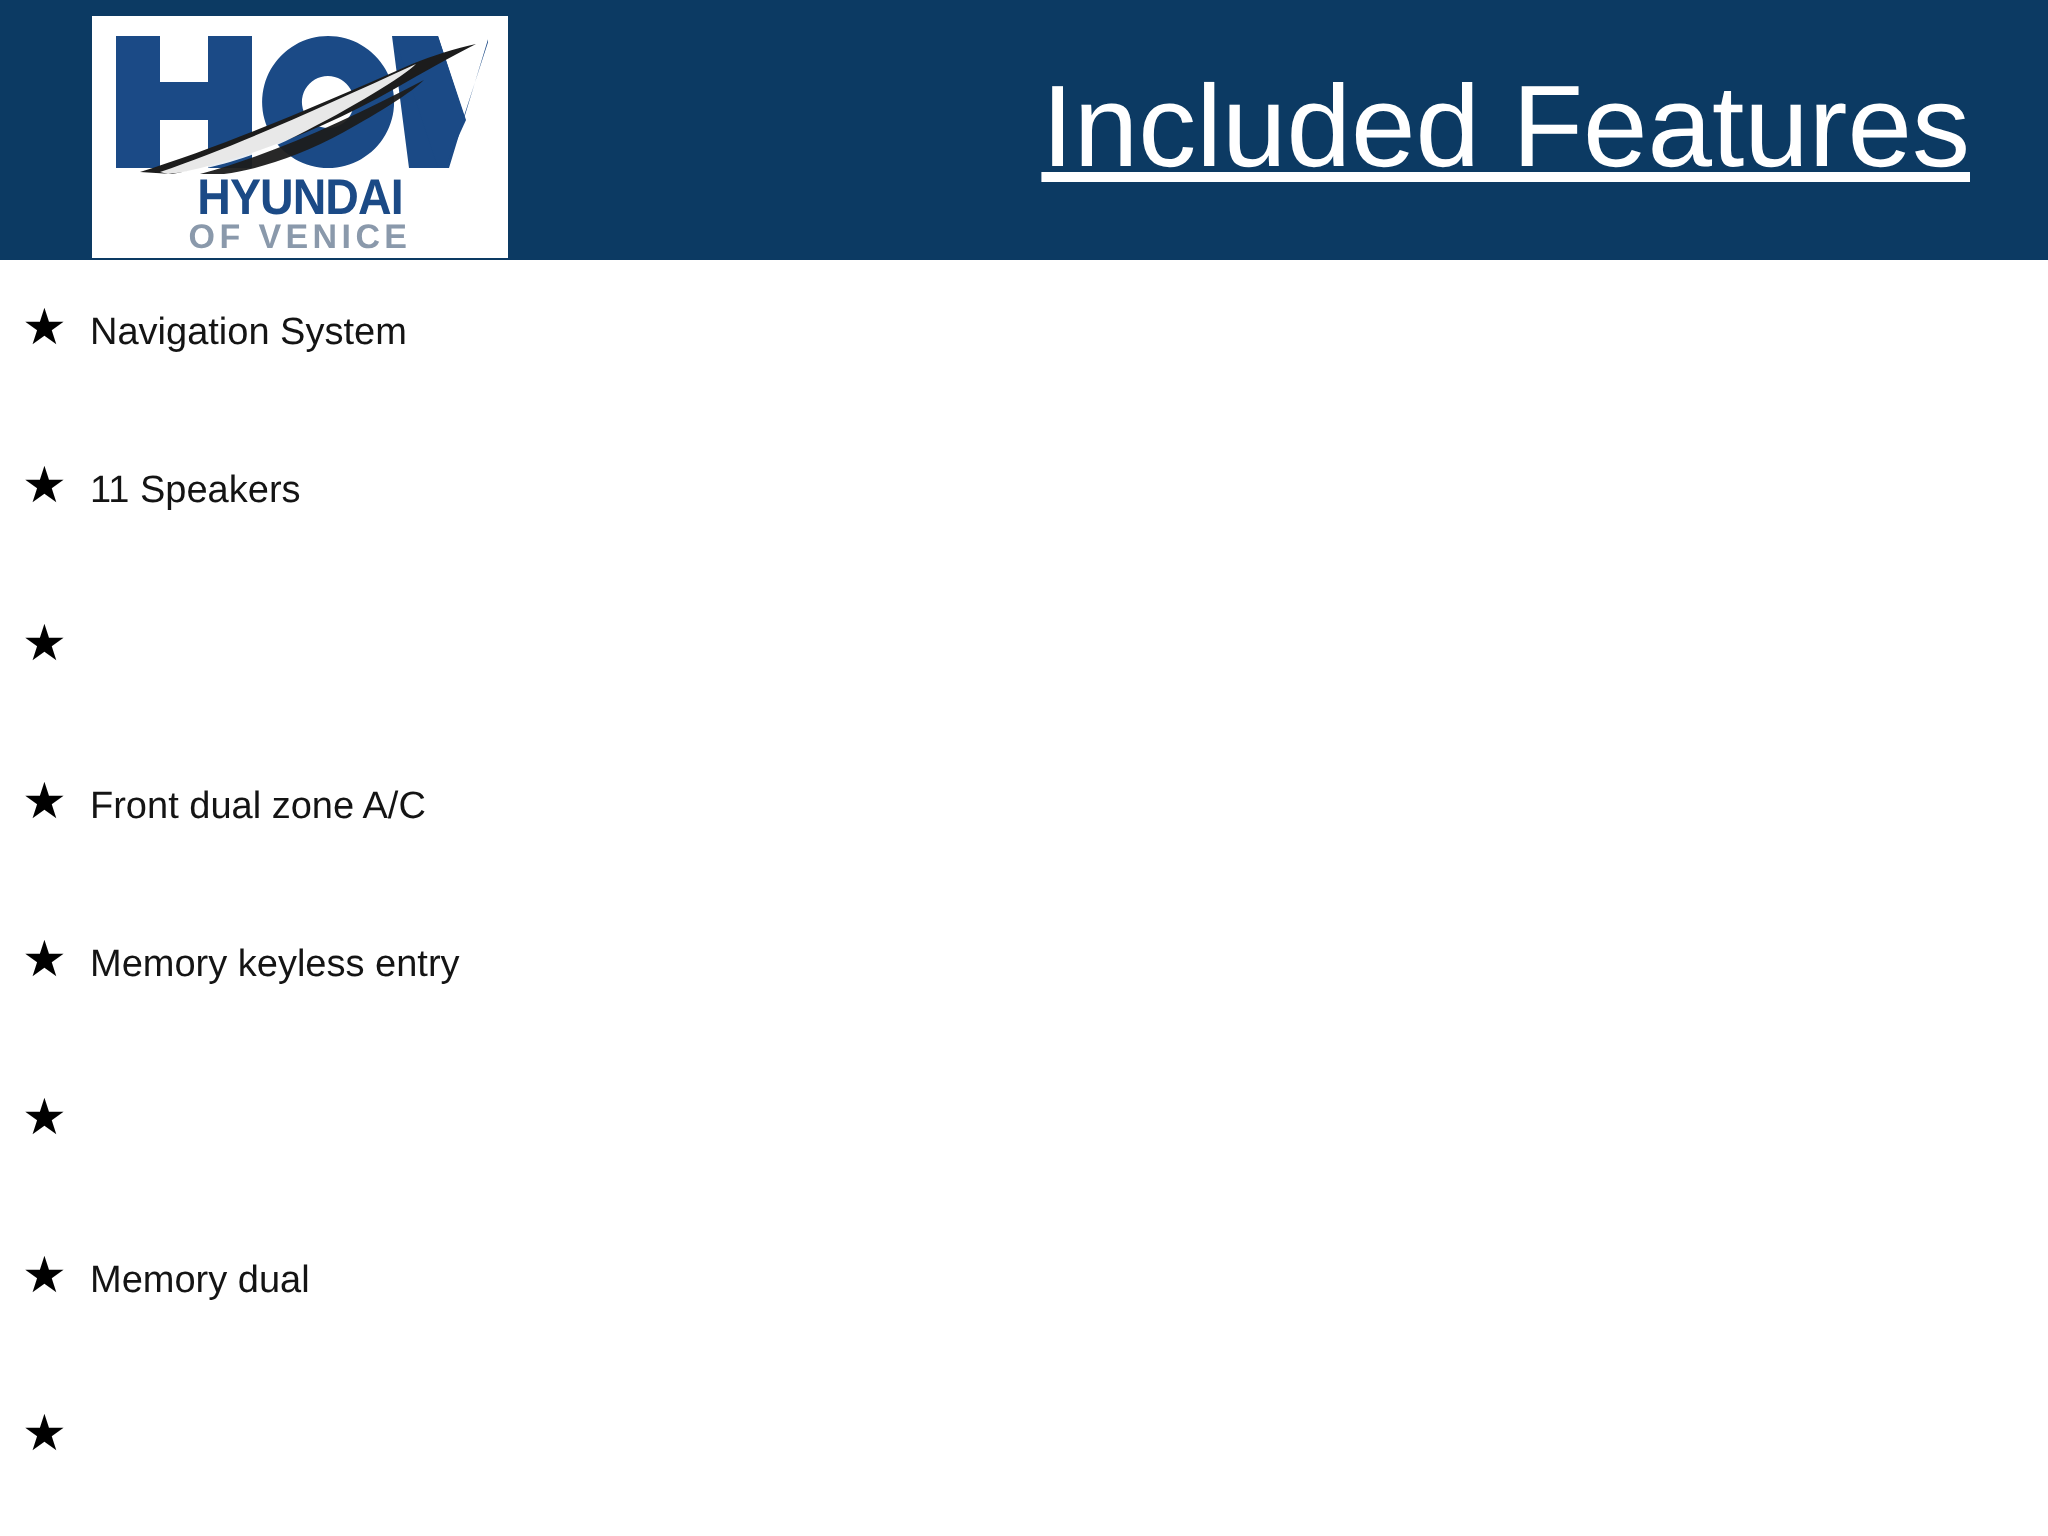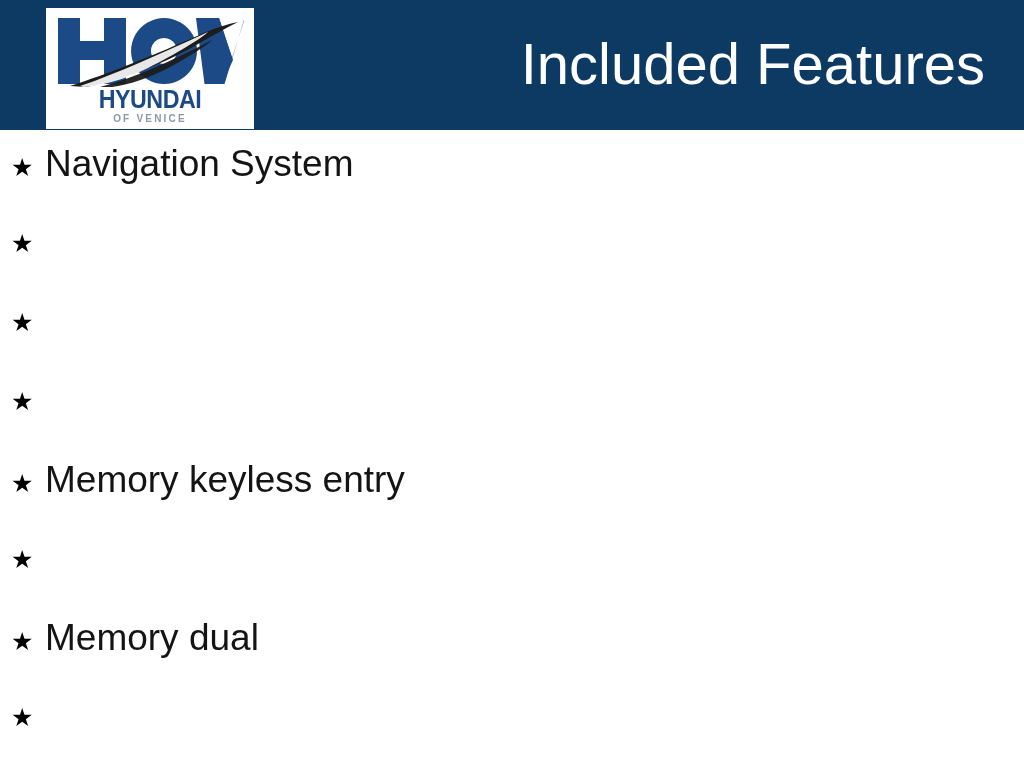--- a/index.html
+++ b/index.html
@@ -69,39 +69,40 @@
     transform: scaleX(0.93);
   }
   .logo-venice {
     position: absolute;
     left: 0;
     top: 105px;
     width: 208px;
     text-align: center;
     font-family: "Liberation Sans", sans-serif;
     font-weight: bold;
-    font-size: 10px;
+    font-size: 17px;
     line-height: 12px;
     letter-spacing: 2.2px;
     color: #8a99ab;
   }
 
   
   .slide-title {
     position: absolute;
     right: 39px;
     top: 29px;
     font-family: "Liberation Sans", sans-serif;
     font-size: 58px;
     line-height: 70px;
     font-weight: normal;
     color: #ffffff;
     white-space: nowrap;
     text-align: left;
     margin: 0;
+    text-decoration: underline;
   }
 
   
   .feature-list {
     position: absolute;
     left: 0;
     top: 148px;
     width: 1024px;
     margin: 0;
     padding: 0;
@@ -117,21 +118,21 @@
   .feature-star {
     flex: 0 0 auto;
     width: 34px;
     font-size: 25px;
     line-height: 32px;
     color: #000000;
   }
   .feature-label {
     flex: 0 1 auto;
     font-family: "Liberation Sans", sans-serif;
-    font-size: 37px;
+    font-size: 19px;
     line-height: 32px;
     color: #141414;
     white-space: nowrap;
   }
 </style>
 </head>
 <body>
 
 <div class="slide">
 
@@ -167,26 +168,28 @@
     <h1 class="slide-title">Included Features</h1>
   </div>
 
   <ul class="feature-list">
     <li class="feature-item">
       <span class="feature-star">★</span>
       <span class="feature-label">Navigation System</span>
     </li>
     <li class="feature-item">
       <span class="feature-star">★</span>
-    </li>
-    <li class="feature-item">
-      <span class="feature-star">★</span>
-    </li>
-    <li class="feature-item">
-      <span class="feature-star">★</span>
+      <span class="feature-label">11 Speakers</span>
+    </li>
+    <li class="feature-item">
+      <span class="feature-star">★</span>
+    </li>
+    <li class="feature-item">
+      <span class="feature-star">★</span>
+      <span class="feature-label">Front dual zone A/C</span>
     </li>
     <li class="feature-item">
       <span class="feature-star">★</span>
       <span class="feature-label">Memory keyless entry</span>
     </li>
     <li class="feature-item">
       <span class="feature-star">★</span>
     </li>
     <li class="feature-item">
       <span class="feature-star">★</span>

